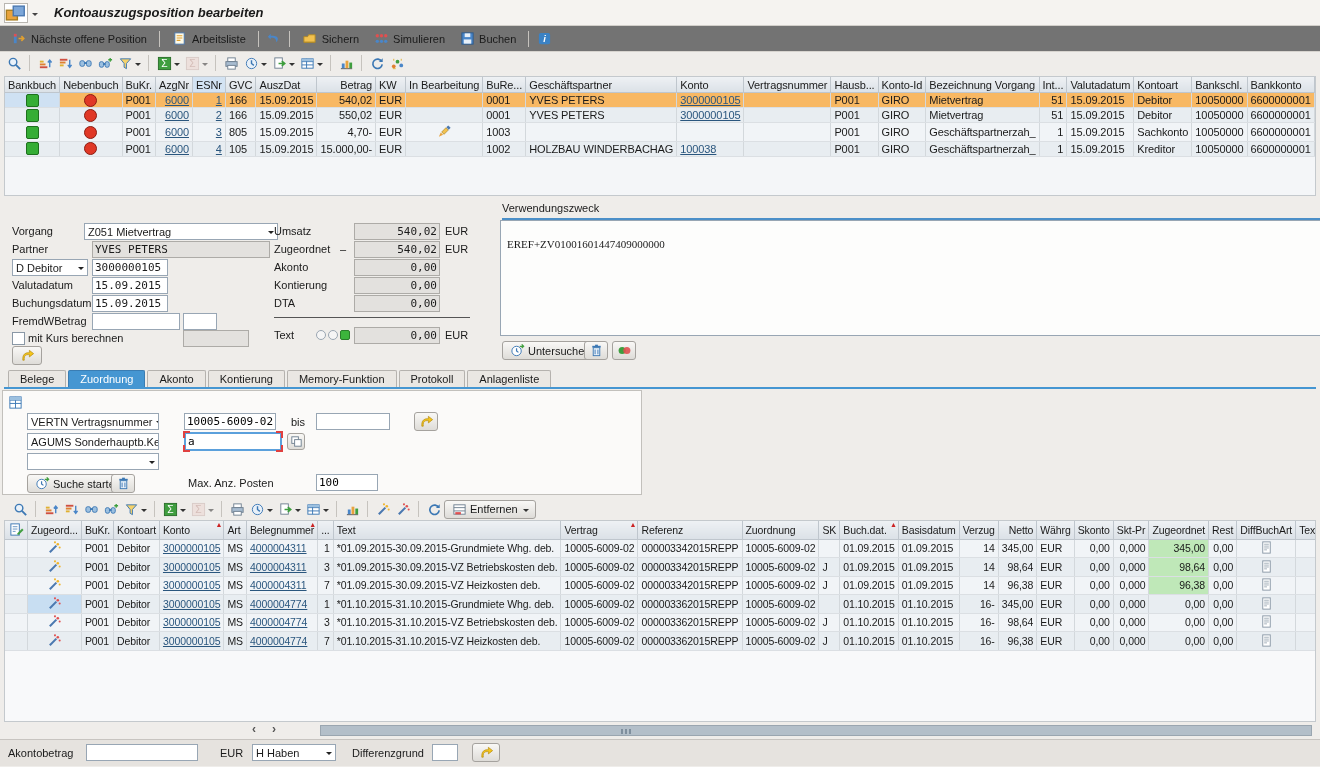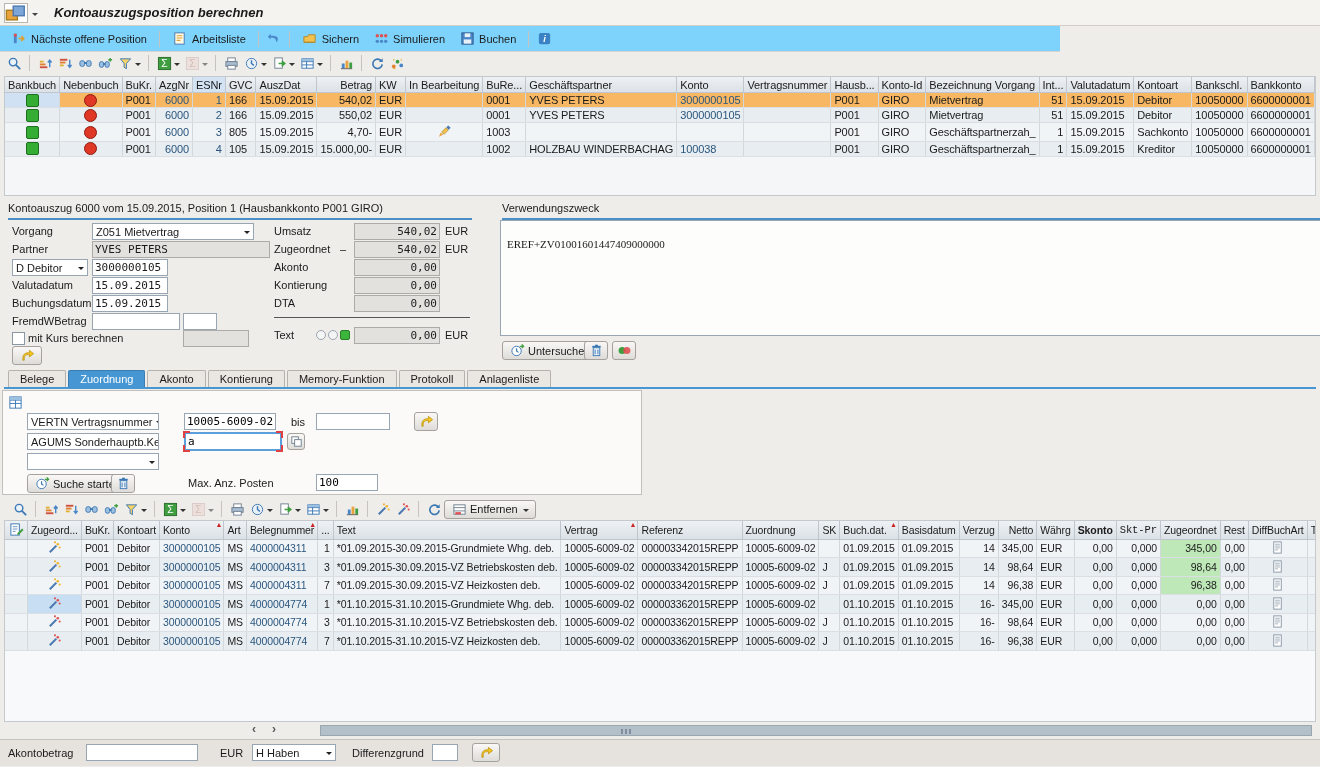--- a/index.html
+++ b/index.html
@@ -6,21 +6,21 @@
   body{width:1320px;height:767px;position:relative;overflow:hidden;
        background:#efedea;font-family:"Liberation Sans",sans-serif;font-size:11px;color:#1a1a1a}
   .abs{position:absolute}
   
   .titlebar{position:absolute;left:0;top:0;width:1320px;height:26px;background:#f5f3f0;
             border-bottom:1px solid #d2cfca;display:flex;align-items:center;padding-left:4px;box-sizing:border-box}
   .titleicon{width:22px;height:18px;border:1px solid #b9b6b1;background:#fff;display:inline-flex;align-items:center;justify-content:center;margin-right:2px}
   .mini-caret{width:0;height:0;border:3px solid transparent;border-top-color:#444;margin:6px 8px 0 2px}
   .title-text{font-size:13px;font-weight:bold;font-style:italic;margin-left:8px}
   
-  .appbar{position:absolute;left:0;top:26px;width:1060px;height:26px;background:#7dd3fc;
+  .appbar{position:absolute;left:0;top:26px;width:1320px;height:26px;background:#737373;
           border-bottom:1px solid #d7d4cf;display:flex;align-items:center;padding:0 4px;box-sizing:border-box}
   .tbtn{display:inline-flex;align-items:center;gap:4px;padding:2px 7px;cursor:default;border-radius:2px}
   .iconbtn{display:inline-flex;align-items:center;padding:1px 2px;border-radius:2px}
   .iconbtn.dis{opacity:.55}
   .vsep{width:1px;height:16px;background:#c6c3be;margin:0 5px;display:inline-block}
   .ic{width:16px;height:16px;display:inline-flex;align-items:center;justify-content:center}
   .ic svg{width:15px;height:15px}
   .ddc{width:0;height:0;border:3px solid transparent;border-top-color:#333;margin:5px 0 0 2px}
   
   .alvbar{display:flex;align-items:center;height:22px;padding:0 2px}
@@ -34,21 +34,21 @@
   .grid td{border-right:1px solid #d3d8dc;border-bottom:1px solid #dbdfe3;padding:0 3px;height:14px;
            white-space:nowrap;overflow:hidden;vertical-align:middle}
   .grid.bt td{height:15px}
   tr.odd td{background:#f1f4f7}
   tr.even td{background:#e8edf1}
   tr.sel td{background:#f8b863}
   td.lead{background:#cfe1f3 !important}
   td.hlc{background:#dce8f4}
   td.gbg{background:#bfe8b8 !important}
   td.csel{background:#c8def2 !important}
-  a.cl{color:#2a567e;cursor:pointer}
+  a.cl{color:#2a567e;text-decoration:underline;cursor:pointer}
   .sortmark{position:absolute;right:1px;top:0;font-size:7px;color:#c22;line-height:8px}
   .st{display:inline-block;width:11px;height:11px;vertical-align:middle}
   .st.g{background:#35ad35;border:1px solid #1e701e;border-radius:2px}
   .st.r{background:#e03826;border:1px solid #8c1d12;border-radius:50%}
   
   .panel{box-sizing:border-box}
   .grptitle{position:absolute;left:4px;top:2px;right:4px;height:16px;border-bottom:2px solid #4b8fc8;white-space:nowrap;overflow:hidden}
   .lbl{white-space:nowrap}
   .fld{box-sizing:border-box;height:17px;border:1px solid #98a6b4;background:#fff;
        font-family:"DejaVu Sans Mono",monospace;font-size:11px;padding:0 2px;line-height:15px}
@@ -96,21 +96,21 @@
 <body>
 
 <div class="titlebar">
   <span class="titleicon">
       <svg viewBox="0 0 16 16">
         <rect x="1" y="6" width="8" height="7" fill="#e8a33d" stroke="#a87d1e"></rect>
         <rect x="6" y="3" width="8" height="7" fill="#7ca6d8" stroke="#4a78b0"></rect>
       </svg>
     </span>
   <span class="mini-caret"></span>
-  <span class="title-text">Kontoauszugsposition berechnen</span>
+  <span class="title-text">Kontoauszugsposition bearbeiten</span>
 </div>
 
 <div class="appbar">
     <span class="tbtn">
       <span class="ic">
         <svg viewBox="0 0 16 16">
           <rect x="2" y="3" width="3" height="10" fill="#4a86c8"></rect>
           <rect x="2" y="3" width="3" height="3" fill="#e05050"></rect>
           <path d="M7 8h5M10 5.5 12.5 8 10 10.5" stroke="#e0a030" stroke-width="1.8" fill="none"></path>
         </svg>
@@ -484,24 +484,23 @@
           <td>Kreditor</td>
           <td>10050000</td>
           <td>6600000001</td>
           <td>DEU..</td>
         </tr>
       </tbody>
     </table>
   </div>
 
 <div class="panel abs" style="left:4px;top:200px;width:472px;height:166px">
-  <div class="grptitle"><span>Kontoauszug 6000 vom 15.09.2015, Position 1 (Hausbankkonto P001 GIRO)</span></div>
 
   <span class="lbl abs" style="left:8px;top:25px">Vorgang</span>
-  <span class="selbox abs" style="left:88px;top:23px;width:162px">
+  <span class="selbox abs" style="left:80px;top:23px;width:194px">
     <span>Z051 Mietvertrag</span>
       <span class="dda"></span>
   </span>
 
   <span class="lbl abs" style="left:8px;top:43px">Partner</span>
   <span class="fld ro abs" style="left:88px;top:41px;width:178px">YVES PETERS</span>
 
   <span class="selbox abs" style="left:8px;top:59px;width:76px">
     <span>D Debitor</span>
       <span class="dda"></span>
@@ -885,22 +884,22 @@
           <th><span>Text</span></th>
           <th><span>Vertrag</span><span class="sortmark">▲</span></th>
           <th><span>Referenz</span></th>
           <th><span>Zuordnung</span></th>
           <th><span>SK</span></th>
           <th><span>Buch.dat.</span><span class="sortmark">▲</span></th>
           <th><span>Basisdatum</span></th>
           <th style="text-align: right;"><span>Verzug</span></th>
           <th style="text-align: right;"><span>Netto</span></th>
           <th><span>Währg</span></th>
-          <th style="text-align: center; font-weight: bold;"><span>Skonto</span></th>
-          <th style="text-align: right; font-family: Liberation Mono, monospace;"><span>Skt-Pr</span></th>
+          <th style="text-align: center;"><span>Skonto</span></th>
+          <th style="text-align: right;"><span>Skt-Pr</span></th>
           <th style="text-align: right;"><span>Zugeordnet</span></th>
           <th style="text-align: right;"><span>Rest</span></th>
           <th style="text-align: center;"><span>DiffBuchArt</span></th>
           <th><span>Text Rest/Teilzlg</span></th>
         </tr>
       </thead>
       <tbody>
         <tr class="odd">
           <td style="text-align: center;"></td>
           <td style="text-align: center;"><span class="ic">

